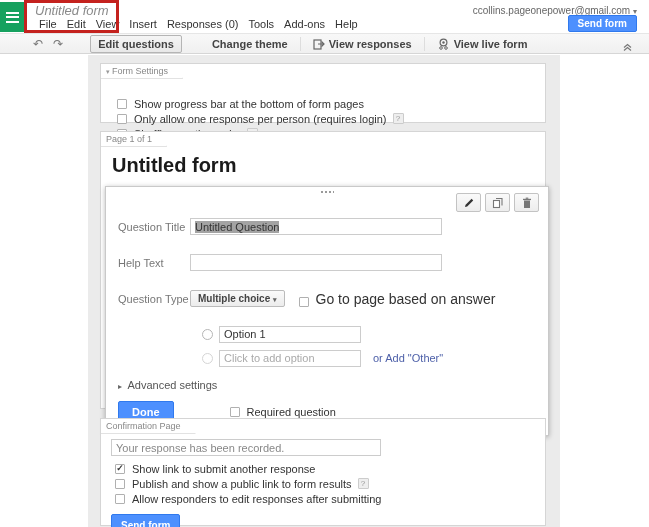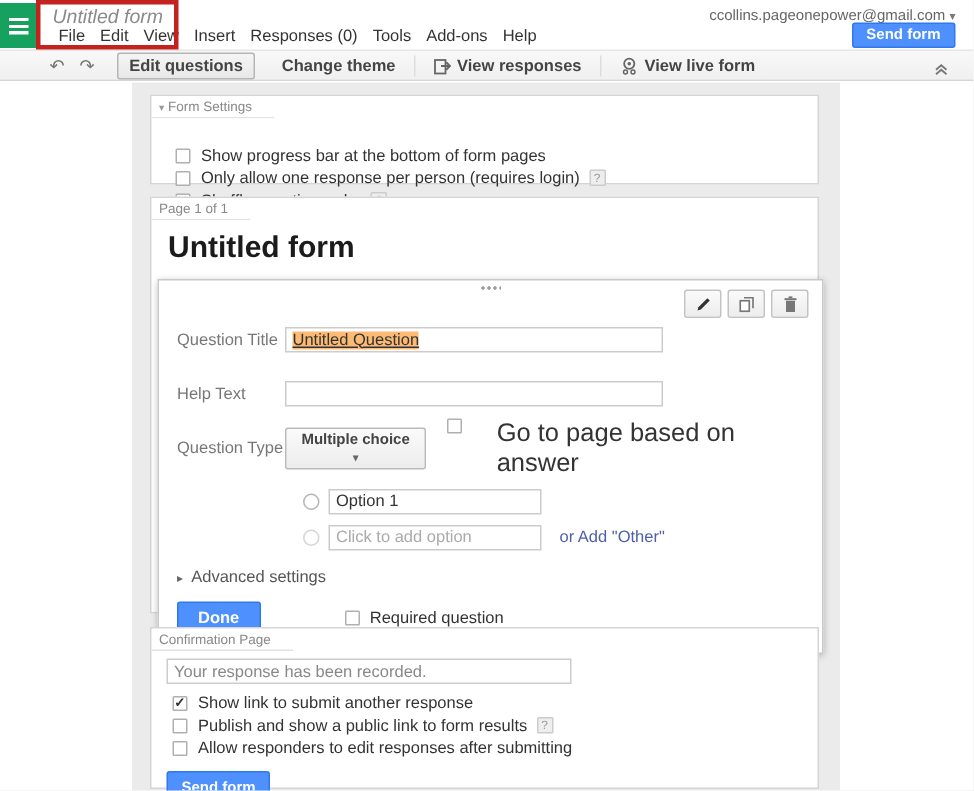--- a/index.html
+++ b/index.html
@@ -18,21 +18,21 @@
   .account{position:absolute;right:12px;top:5px;font-size:10px;color:#666;cursor:pointer;}
   .account .caret{font-size:8px;color:#777;}
   .btn-blue{background:#4d90fe;border:1px solid #3079ed;color:#fff;font-weight:bold;font-size:11px;border-radius:2px;cursor:pointer;font-family:"Liberation Sans",sans-serif;}
   .btn-send-top{position:absolute;right:12px;top:15px;padding:2px 9px;font-size:10px;}
 
   
   .toolbar{position:absolute;top:33px;left:0;right:0;height:21px;background:linear-gradient(#f8f8f8,#f0f0f0);
     border-top:1px solid #e6e6e6;border-bottom:1px solid #d6d6d6;display:flex;align-items:center;padding-left:28px;box-sizing:border-box;}
   .tb-icon{font-size:12px;color:#777;margin:0 5px;cursor:pointer;line-height:1;}
   .tb-btn{font-family:"Liberation Sans",sans-serif;font-size:11px;font-weight:bold;color:#444;background:transparent;border:none;padding:2px 8px;cursor:pointer;display:inline-flex;align-items:center;gap:4px;}
-  .tb-btn.selected{border:1px solid #b5b5b5;background:linear-gradient(#f5f5f5,#e8e8e8);border-radius:2px;margin:0 10px;padding:2px 7px;}
+  .tb-btn.selected{border:1px solid #b5b5b5;background:linear-gradient(#f5f5f5,#e8e8e8);border-radius:2px;margin:0 22px;padding:2px 7px;}
   .tb-sep{width:1px;height:14px;background:#ddd;margin:0 4px;}
   .collapse{position:absolute;right:16px;top:4px;cursor:pointer;}
   .ticon{display:inline-block;vertical-align:middle;}
 
   
   .canvas{position:absolute;top:55px;left:88px;width:472px;height:472px;background:#ebebeb;}
   .panel{position:relative;margin:0 0 0 12px;width:446px;background:#fff;border:1px solid #d5d5d5;box-sizing:border-box;}
   .tab{position:absolute;top:0;left:0;font-size:9px;color:#888;padding:2px 14px 2px 5px;border-right:1px solid #e2e2e2;border-bottom:1px solid #e2e2e2;background:#fff;clip-path:polygon(0 0,calc(100% - 8px) 0,100% 100%,0 100%);white-space:nowrap;}
   .tab .tarrow{font-size:7px;color:#999;}
 
@@ -53,24 +53,24 @@
   
   .qcard{position:relative;left:4px;width:444px;margin-top:9px;background:#fff;border:1px solid #c9c9c9;box-shadow:0 1px 5px rgba(0,0,0,.28);box-sizing:border-box;padding:24px 0 12px 0;}
   .dots{position:absolute;top:3px;left:50%;width:14px;height:4px;margin-left:-7px;cursor:grab;
     background:radial-gradient(circle,#9a9a9a 1px,transparent 1.2px);background-size:4px 4px;}
   .actions{position:absolute;top:6px;right:9px;display:flex;gap:4px;}
   .act-btn{width:25px;height:19px;border:1px solid #c3c3c3;border-radius:2px;background:linear-gradient(#fafafa,#ededed);display:inline-flex;align-items:center;justify-content:center;cursor:pointer;padding:0;}
   .q-row{display:flex;align-items:center;margin:0 0 5px 12px;height:31px;}
   .q-label{width:72px;font-size:11px;color:#777;flex-shrink:0;}
   .q-ipt{width:252px;}
   .ipt-like{width:252px;height:17px;border:1px solid #ccc;box-sizing:border-box;font-size:11px;color:#333;display:flex;align-items:center;padding:0 4px;cursor:text;background:#fff;}
-  .sel{background:#fdba74;text-decoration:underline;}
+  .sel{background:#a3a3a3;}
   .dd-btn{font-family:"Liberation Sans",sans-serif;font-size:10px;font-weight:bold;color:#444;border:1px solid #bbb;border-radius:2px;background:linear-gradient(#fafafa,#ececec);padding:2px 7px;cursor:pointer;}
   .dd-btn .dd-caret{font-size:7px;color:#666;}
-  .goto{display:flex;align-items:flex-start;margin-left:14px;font-size:17px;color:#333;gap:16px;}
+  .goto{display:flex;align-items:flex-end;margin-left:14px;font-size:14px;color:#333;}
   .opt-row{display:flex;align-items:center;margin:0 0 6px 96px;height:18px;}
   .radio{width:11px;height:11px;border:1px solid #b6b6b6;border-radius:50%;background:#fff;margin-right:6px;cursor:pointer;flex-shrink:0;box-sizing:border-box;}
   .radio.ghost{border-color:#d5d5d5;}
   .opt-ipt{width:142px;}
   .add-other{font-size:11px;color:#4c5fa8;margin-left:12px;cursor:pointer;white-space:nowrap;}
   .advanced{margin:12px 0 0 12px;font-size:11px;color:#555;cursor:pointer;}
   .advanced .adv-arrow{font-size:8px;color:#666;margin-right:3px;}
   .done-row{display:flex;align-items:center;margin:10px 0 0 12px;}
   .btn-done{padding:4px 13px;}
   .req{display:flex;align-items:center;margin-left:56px;font-size:11px;color:#333;}

